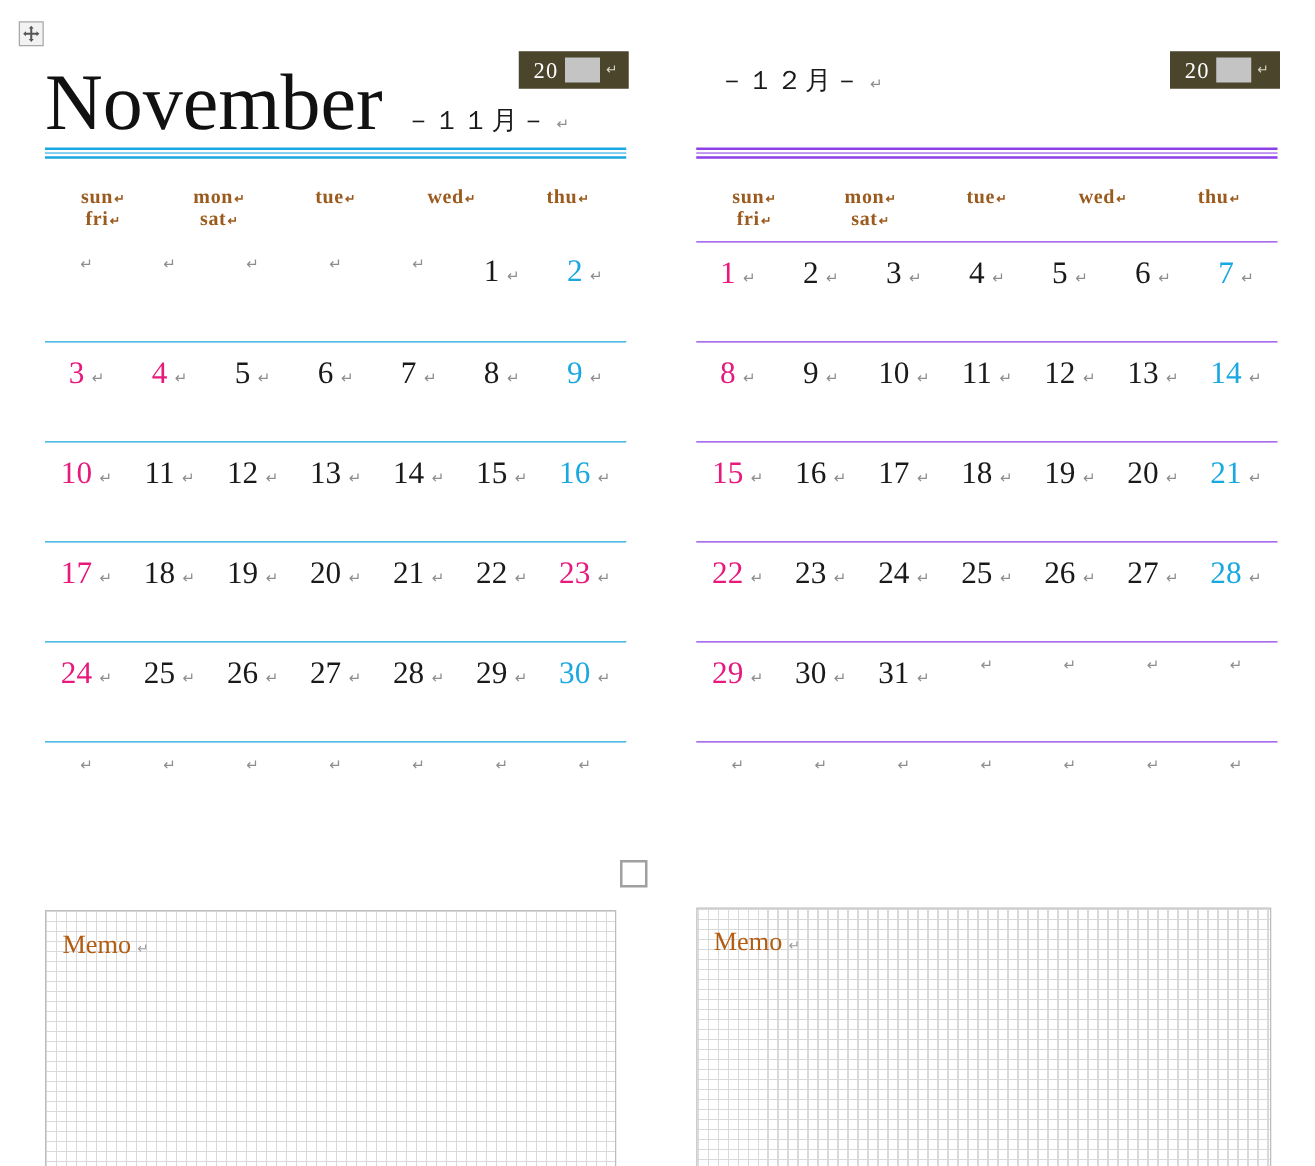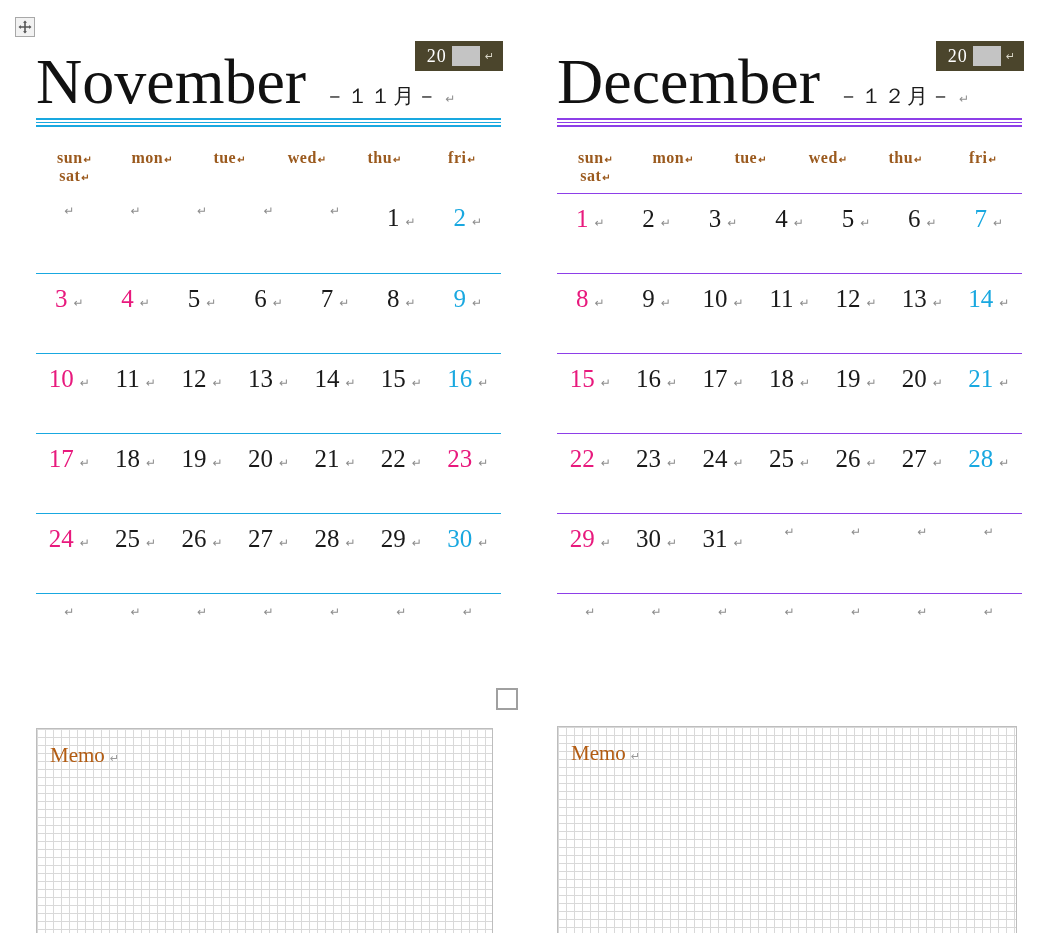--- a/index.html
+++ b/index.html
@@ -114,21 +114,21 @@
   }
   .triple-rule .t1 { height: 2px; }
   .triple-rule .gap { height: 2px; background: #ffffff; }
   .triple-rule .t2 { height: 1px; }
   .triple-rule .gap2 { height: 2px; background: #ffffff; }
   .triple-rule .t3 { height: 2px; }
 
   
   .weekday-row {
     display: grid;
-    grid-template-columns: repeat(6, 1fr);
+    grid-template-columns: repeat(5, 1fr);
     padding-top: 22px;
     padding-bottom: 8px;
   }
   .weekday-cell {
     text-align: center;
     font-size: 16px;
     font-weight: bold;
     color: #9b5a1e;
     letter-spacing: 0.5px;
     white-space: nowrap;
@@ -401,21 +401,20 @@
           </div>
         </div>
       </div>
       <div class="month dec">
         <div class="title-row">
           <div class="year-badge">
             <span class="yr-text">20</span>
             <span class="yr-field"></span>
             <span class="pilcrow">↵</span>
           </div>
-          <div class="month-name">December</div>
           <div class="month-jp"><span>－１２月－</span><span class="pilcrow">↵</span></div>
         </div>
         <div class="triple-rule">
           <div class="t1" style="background: rgb(141, 63, 232);"></div>
           <div class="gap"></div>
           <div class="t2" style="background: rgb(141, 63, 232);"></div>
           <div class="gap2"></div>
           <div class="t3" style="background: rgb(141, 63, 232);"></div>
         </div>
         <div class="weekday-row">

